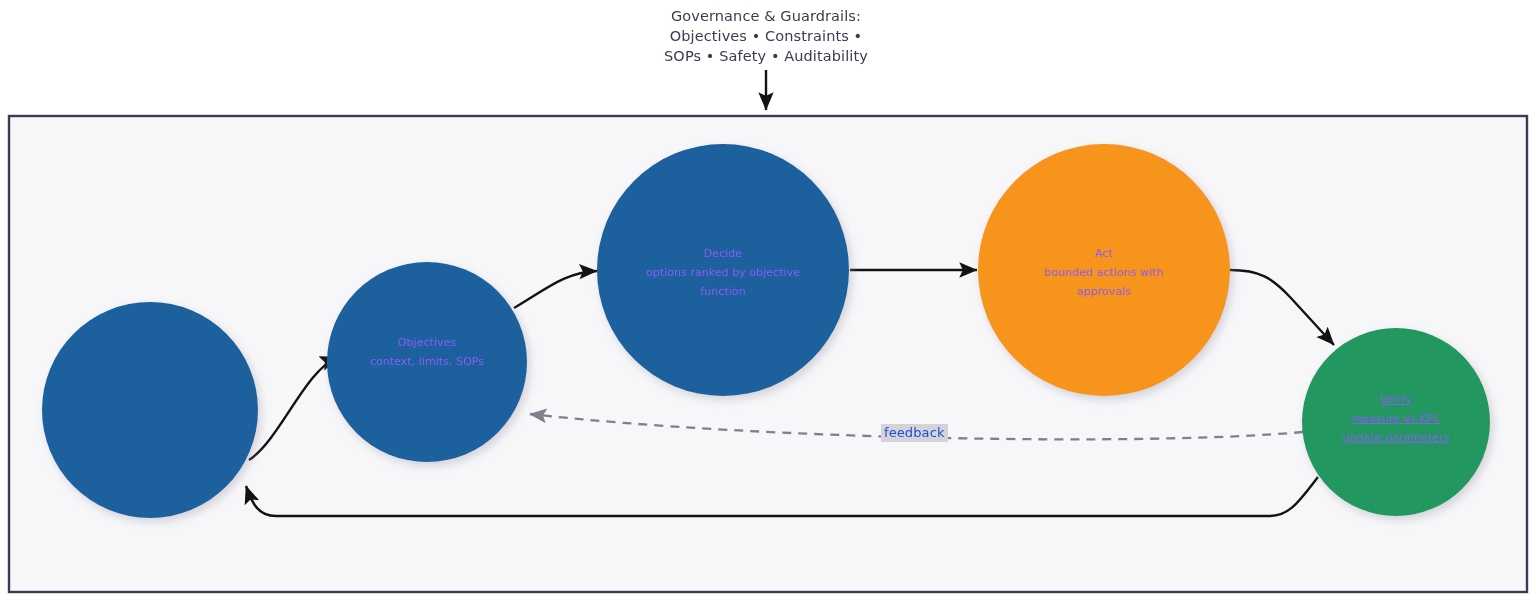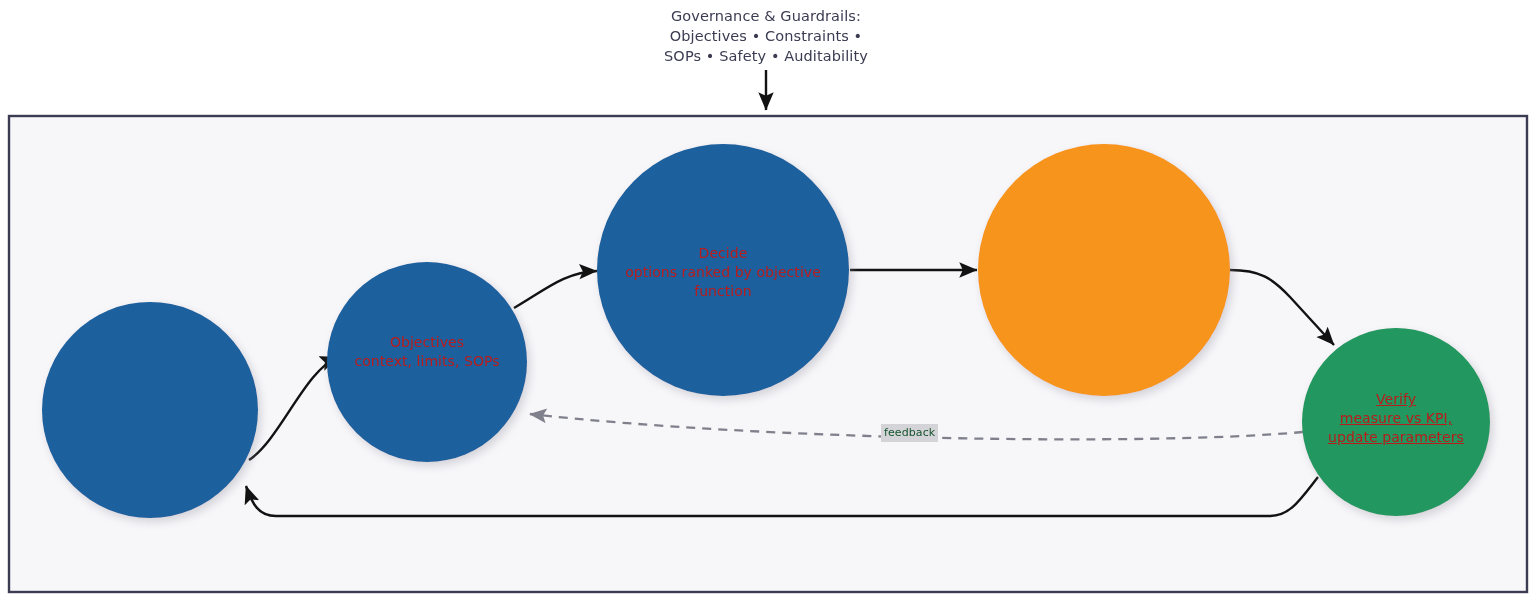--- a/index.html
+++ b/index.html
@@ -35,31 +35,31 @@
     text-align: center;
     color: #3b3b52;
     font-size: 14.5px;
     line-height: 20px;
     letter-spacing: 0.1px;
     white-space: pre-line;
   }
   .node-label {
     position: absolute;
     text-align: center;
-    color: #b91c1c;
-    font-size: 14px;
+    color: #8b5cf6;
+    font-size: 11px;
     line-height: 19px;
     white-space: pre-line;
     letter-spacing: 0.05px;
     pointer-events: none;
   }
   .edge-label {
     position: absolute;
-    font-size: 11px;
-    color: #14532d;
+    font-size: 13px;
+    color: #1d4ed8;
     background: #d4d4d8;
     padding: 1px 3px 2px 3px;
     line-height: 15px;
     letter-spacing: 0.1px;
   }
 </style>
 </head>
 <body>
 
 <div id="stage">
@@ -119,20 +119,23 @@
   </svg>
 
 
   <div class="node-label" style="left:307px; top:333px; width:240px;">Objectives
 context, limits, SOPs</div>
 
   <div class="node-label" style="left:603px; top:244px; width:240px;">Decide
 options ranked by objective
 function</div>
 
+  <div class="node-label" style="left:984px; top:244px; width:240px;">Act
+bounded actions with
+approvals</div>
 
   <div class="node-label" style="left:1286px; top:390px; width:220px;text-decoration:underline;">Verify
 measure vs KPI,
 update parameters</div>
 
   <div class="edge-label" style="left:881px; top:424px;">feedback</div>
 
 </div>
 
 </body></html>

